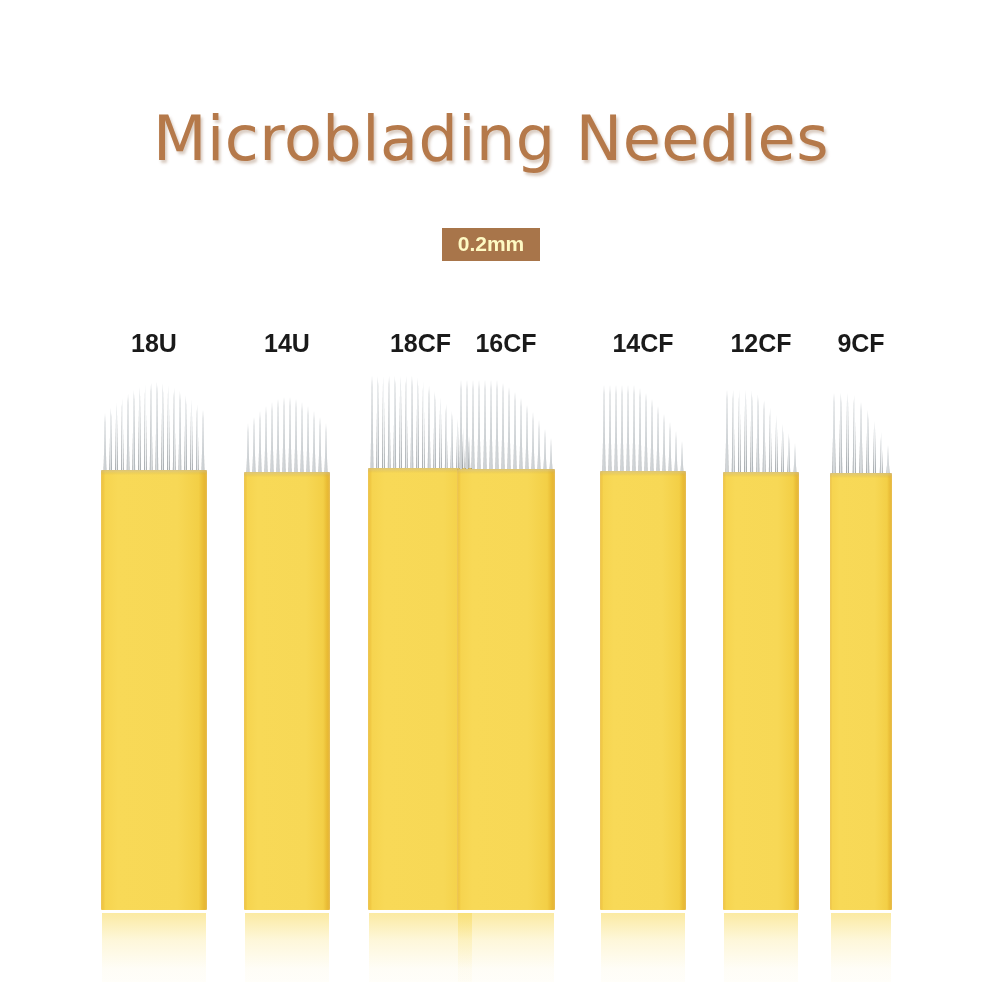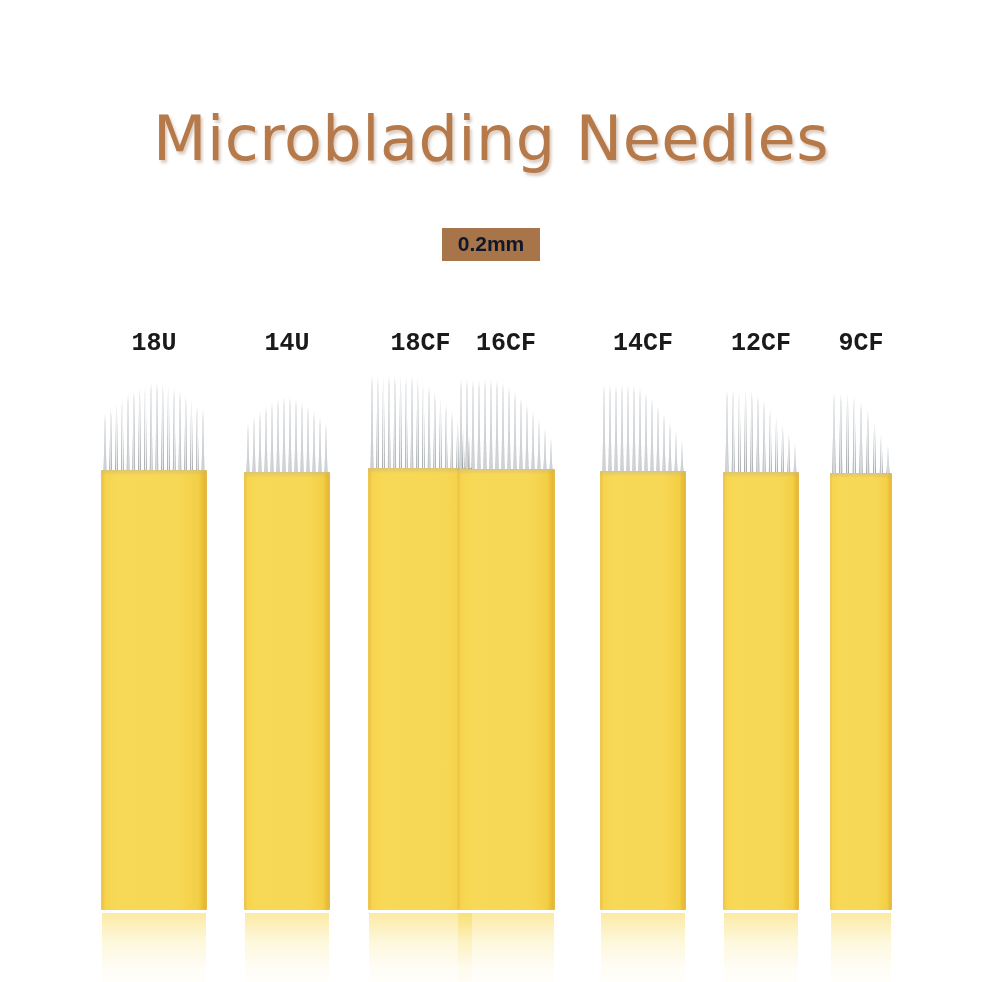--- a/index.html
+++ b/index.html
@@ -43,21 +43,21 @@
   #size-badge-wrap {
     position: absolute;
     left: 0;
     top: 184px;
     width: 982px;
     text-align: center;
   }
   #size-badge {
     display: inline-block;
     background: #a8754a;
-    color: #0f172a;
+    color: #fef9c3;
     font-size: 21px;
     font-weight: bold;
     padding: 5px 16px 6px 16px;
     line-height: 1.05;
     font-family: "Liberation Sans", sans-serif;
   }
 
   
   #needle-row {
     position: absolute;
@@ -73,21 +73,21 @@
   }
   .needle-label {
     position: absolute;
     top: 285px;
     width: 100%;
     text-align: center;
     font-size: 25px;
     font-weight: bold;
     color: #1a1a1a;
     letter-spacing: 0px;
-    font-family: Liberation Mono, monospace;
+    font-family: Liberation Sans, sans-serif;
     white-space: nowrap;
   }
 
   
   .blade {
     position: absolute;
     bottom: 0;
     overflow: visible;
   }
   .blade svg { display: block; }

